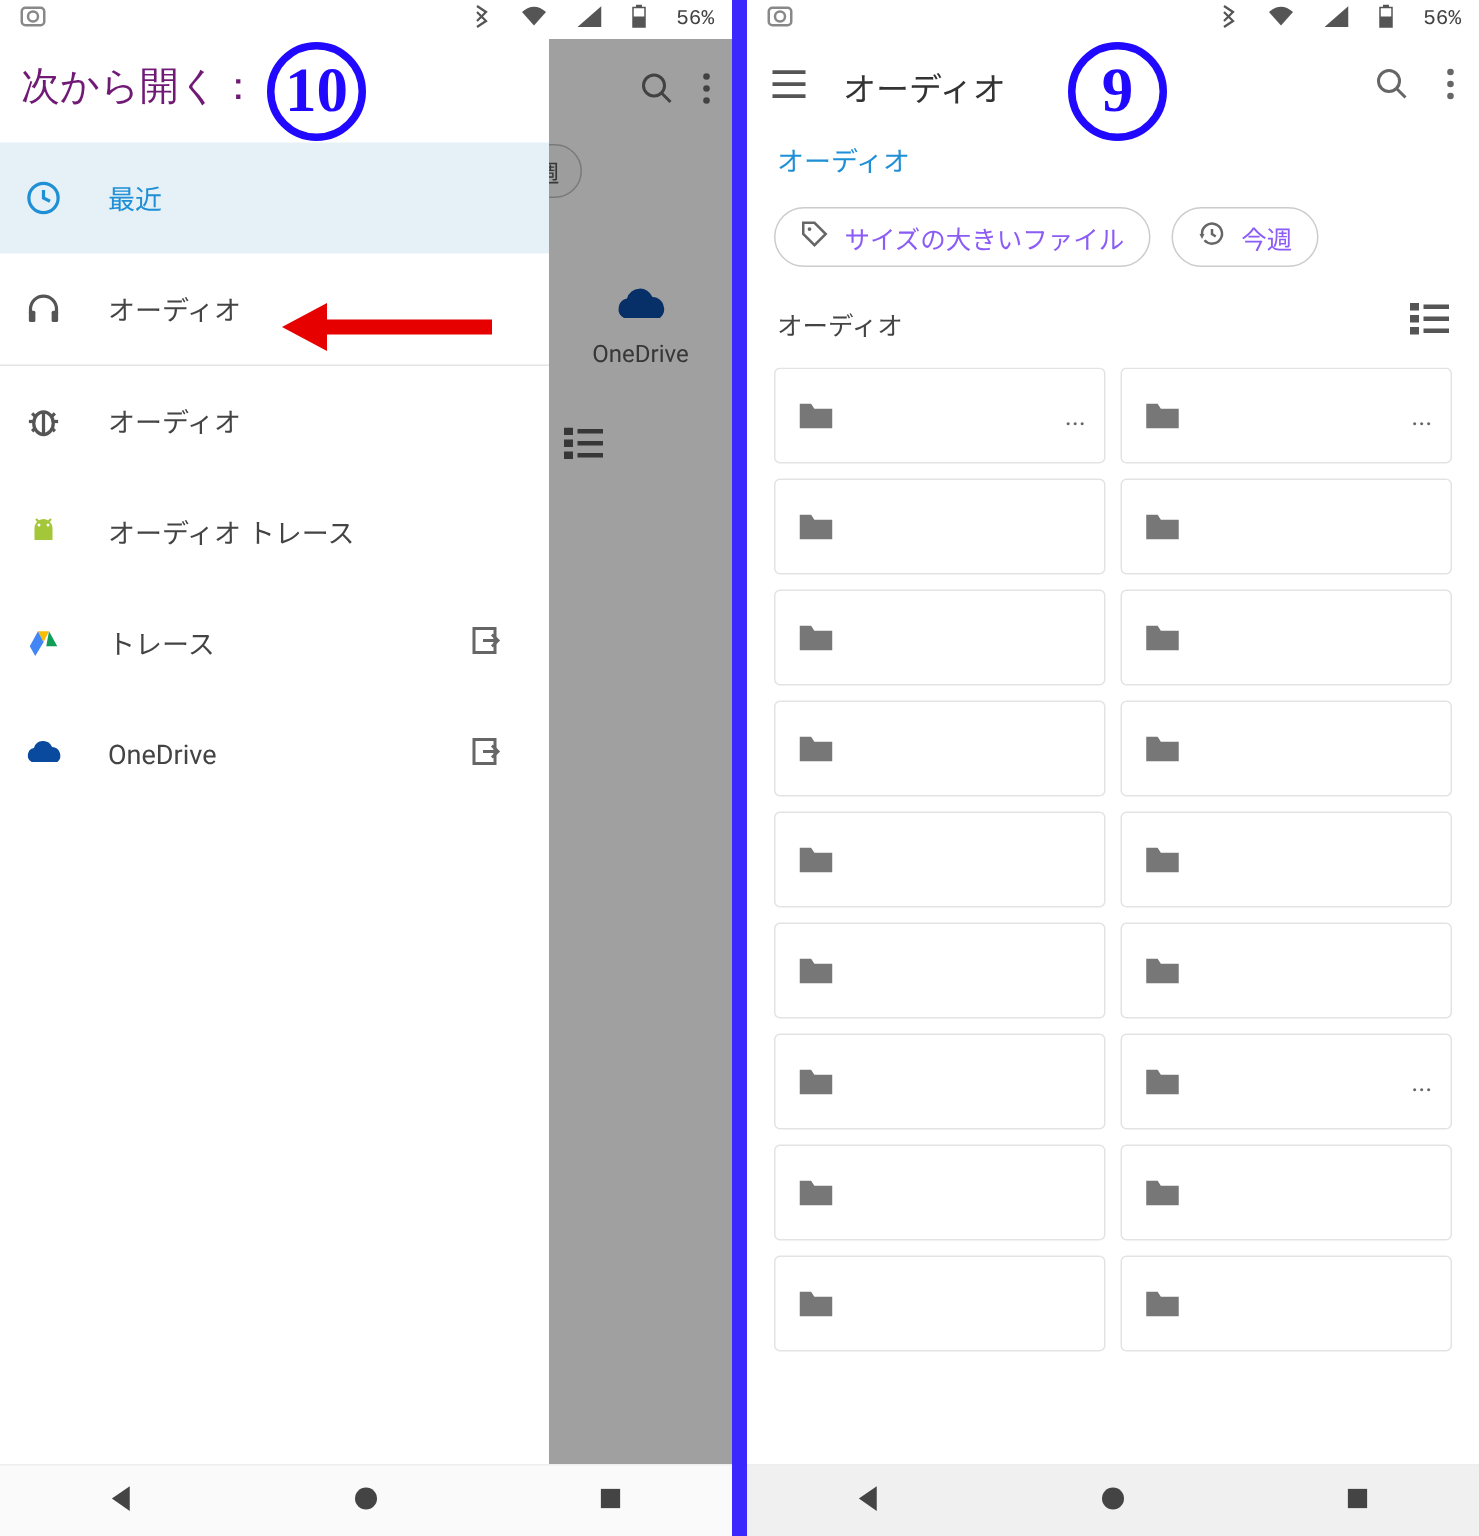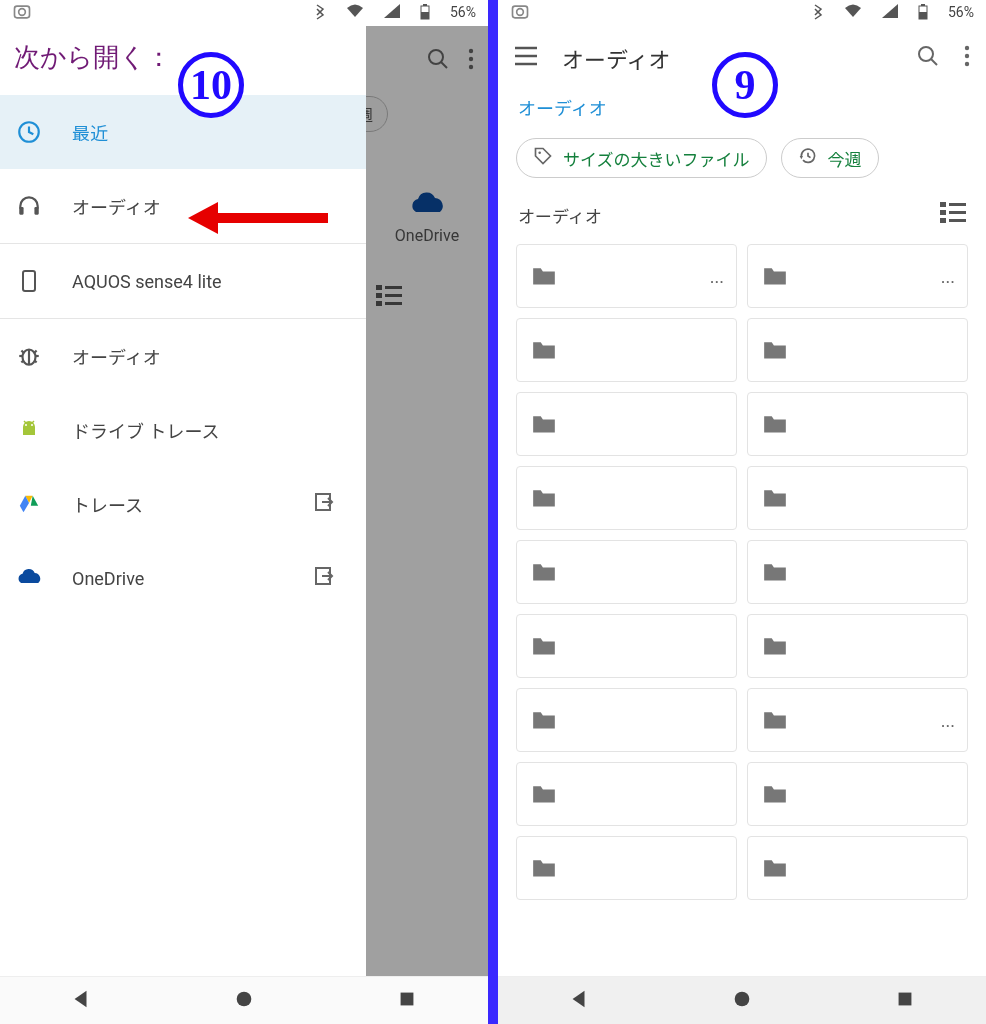--- a/index.html
+++ b/index.html
@@ -13,21 +13,21 @@
   }
   .container { display: flex; width: 986px; height: 1024px; }
   .phone { flex: 1; position: relative; background: #fff; display: flex; flex-direction: column; }
   .divider-mid { width: 10px; background: #3a28ff; }
 
   
   .statusbar {
     height: 26px; display: flex; align-items: center; justify-content: space-between;
     padding: 0 12px; font-size: 14px; color: #444;
   }
-  .statusbar .right { display: flex; align-items: flex-start; gap: 20px; }
+  .statusbar .right { display: flex; align-items: center; gap: 20px; font-family: Liberation Mono, monospace; }
   .camera-icon svg { width: 20px; height: 20px; }
 
   
   .drawer-title { color: #701a75; font-size: 26px; padding: 14px 12px 20px 14px; font-family: Liberation Serif, serif; }
   .drawer { background: #fff; flex: 1; }
   .drawer-group { border-bottom: 1px solid #e5e5e5; }
   .drawer-item {
     display: flex; align-items: center; height: 74px; padding: 0 14px;
     font-size: 18px; color: #444; position: relative;
   }
@@ -54,35 +54,35 @@
     background:#fafafa; border-top:1px solid #eee;
   }
   .navbar svg { width:22px; height:22px; }
   .navbar.light { background:#f0f0f0; }
 
   
   .r-appbar { height:64px; display:flex; align-items:center; padding:0 16px; gap:24px; }
   .r-appbar .title { font-size:22px; flex:1; color:#333; }
   .r-crumb { color:#1f8fd6; font-size:18px; padding:4px 20px 14px; }
   .r-chips { display:flex; gap:14px; padding: 4px 18px 18px; }
-  .r-chip { border:1px solid #ccc; border-radius:22px; height:40px; display:inline-flex; align-items:center; gap:10px; padding:0 16px; font-size:17px; color:#15803d;}
+  .r-chip { border:1px solid #ccc; border-radius:22px; height:40px; display:inline-flex; align-items:center; gap:10px; padding:0 16px; font-size:17px; color:#8b5cf6;}
   .section-row { display:flex; align-items:center; justify-content:space-between; padding: 6px 20px 16px; font-size:17px; color:#444;}
   .grid-wrap { flex:1; overflow-y:auto; padding:0 18px 6px; }
   .grid { display:grid; grid-template-columns:1fr 1fr; gap:10px; }
   .cell {
     border:1px solid #e3e3e3; border-radius:4px; height:64px; background:#fff;
     display:flex; align-items:center; padding:0 14px; position:relative;
   }
   .cell .fico { width:26px; height:22px; margin-right:10px; }
   .cell .fname { font-size:15px; color:#444; }
   .cell .more { position:absolute; right:12px; font-size:18px; color:#666; }
 
   
   .step-badge {
-    position:absolute; top:52px; width:66px; height:66px; border:5px solid #2109ff; border-radius:50%;
+    position:absolute; top:28px; width:66px; height:66px; border:5px solid #2109ff; border-radius:50%;
     background:#fff; display:flex; align-items:center; justify-content:center;
     font-family: "Times New Roman", serif; font-weight:700; font-size:42px; color:#2109ff; z-index:50;
   }
   .step-left { left: 178px; }
   .step-right { left: 712px; }
 
   
   .arrow { position:absolute; left:188px; top:200px; width:140px; height:36px; z-index:40; }
 </style>
 </head>
@@ -178,30 +178,20 @@
               <svg viewBox="0 0 24 24" width="26" height="26">
                 <path d="M4 14 v-2 a8 8 0 0 1 16 0 v2" stroke="#555" stroke-width="2" fill="none"></path>
                 <rect x="3" y="13" width="4" height="7" rx="1" fill="#555"></rect>
                 <rect x="17" y="13" width="4" height="7" rx="1" fill="#555"></rect>
               </svg>
             </span>
           <span>オーディオ</span>
         </div>
       </div>
 
-      <div class="drawer-group">
-        <div class="drawer-item">
-          <span class="ico">
-              <svg viewBox="0 0 24 24" width="24" height="28">
-                <rect x="6" y="2" width="12" height="20" rx="2" stroke="#555" stroke-width="2" fill="none"></rect>
-              </svg>
-            </span>
-          <span>AQUOS sense4 lite</span>
-        </div>
-      </div>
 
       <div class="drawer-item">
         <span class="ico">
             <svg viewBox="0 0 24 24" width="26" height="26">
               <ellipse cx="12" cy="13" rx="6" ry="7" stroke="#555" stroke-width="2" fill="none"></ellipse>
               <line x1="12" y1="6" x2="12" y2="20" stroke="#555" stroke-width="2"></line>
               <line x1="3" y1="12" x2="6" y2="12" stroke="#555" stroke-width="2"></line>
               <line x1="18" y1="12" x2="21" y2="12" stroke="#555" stroke-width="2"></line>
               <line x1="5" y1="7" x2="7" y2="9" stroke="#555" stroke-width="2"></line>
               <line x1="19" y1="7" x2="17" y2="9" stroke="#555" stroke-width="2"></line>
@@ -214,21 +204,21 @@
       <div class="drawer-item">
         <span class="ico">
             <svg viewBox="0 0 24 24" width="24" height="24">
               <path d="M6 9 a6 6 0 0 1 12 0 v8 h-12 Z" fill="#a4c639"></path>
               <circle cx="9" cy="7" r="1" fill="#fff"></circle>
               <circle cx="15" cy="7" r="1" fill="#fff"></circle>
               <line x1="7" y1="3" x2="9" y2="5" stroke="#a4c639" stroke-width="1.5"></line>
               <line x1="17" y1="3" x2="15" y2="5" stroke="#a4c639" stroke-width="1.5"></line>
             </svg>
           </span>
-        <span>ドライブ トレース</span>
+        <span>オーディオ トレース</span>
       </div>
       <div class="drawer-item">
         <span class="ico">
             <svg viewBox="0 0 24 24" width="24" height="22">
               <polygon points="8,3 16,3 22,14 18,21 6,21 2,14" fill="none"></polygon>
               <polygon points="8,3 16,3 12,11" fill="#fbbc04"></polygon>
               <polygon points="16,3 22,14 14,14" fill="#0f9d58"></polygon>
               <polygon points="2,14 8,3 12,11 6,21" fill="#4285f4"></polygon>
               <polygon points="6,21 18,21 22,14 14,14 12,11" fill="#ea4335" opacity="0"></polygon>
             </svg>

